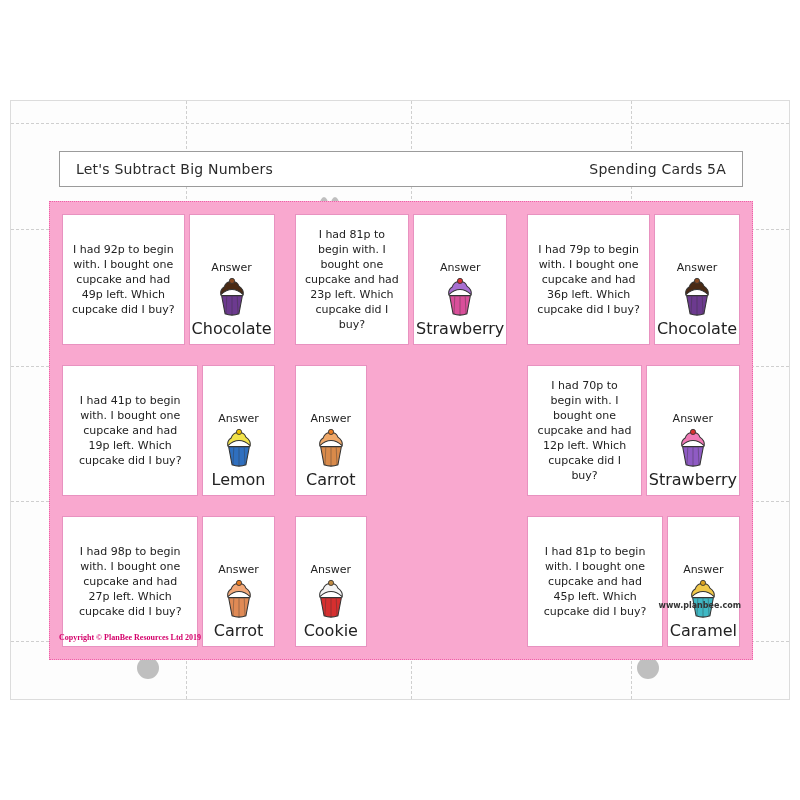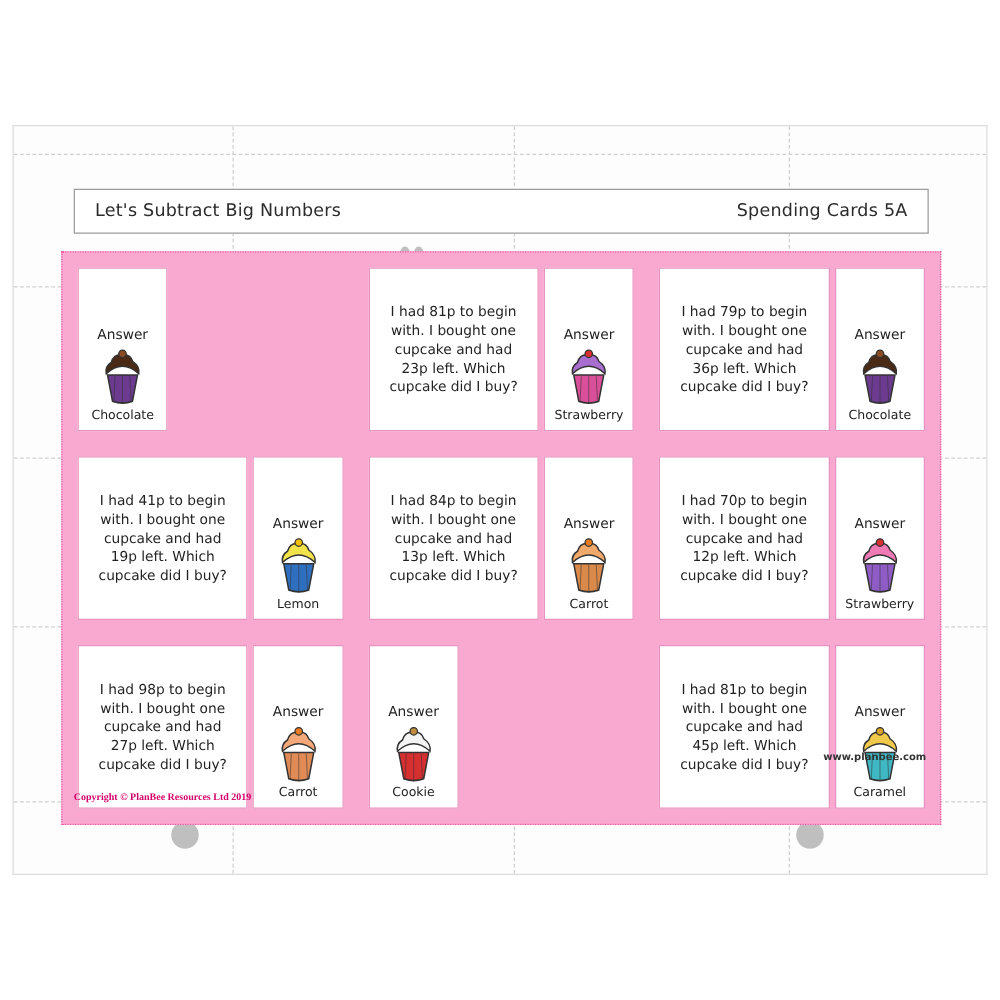--- a/index.html
+++ b/index.html
@@ -133,21 +133,21 @@
 
   .answer-label {
     font-family: "DejaVu Sans", sans-serif;
     font-size: 11px;
     color: #222;
     margin-top: 41px;
   }
 
   .answer-name {
     font-family: "DejaVu Sans", sans-serif;
-    font-size: 10px;
+    font-size: 16px;
     color: #222;
   }
 
   .cupcake {
     width: 44px;
     height: 52px;
   }
 
   
   .footer-left {
@@ -216,20 +216,23 @@
       <ellipse cx="17" cy="27" rx="11" ry="11" fill="#b9b9b9"></ellipse>
     </svg>
 
     <div class="header-bar">
       <span class="header-title">Let's Subtract Big Numbers</span>
       <span class="header-sub">Spending Cards 5A</span>
     </div>
 
     <div class="grid" id="card-grid">
         <div class="card">
+          <div class="card-question">
+            <div class="q-text">I had 92p to begin with. I bought one cupcake and had 49p left. Which cupcake did I buy?</div>
+          </div>
           <div class="card-answer">
             <div class="answer-label">Answer</div>
             <svg class="cupcake" viewBox="0 0 44 52">
               <path d="M9 24 Q22 12 35 24 Q36 18 30 14 Q28 8 22 9 Q15 8 13 15 Q8 18 9 24 Z" fill="#4a2a14" stroke="#333" stroke-width="1.2"></path>
               <circle cx="22" cy="8" r="3" fill="#8a4a22" stroke="#333" stroke-width="1"></circle>
               <path d="M10 25 L34 25 L30 46 Q22 49 14 46 Z" fill="#6c3a8f" stroke="#333" stroke-width="1.2"></path>
               <path d="M16 26 L15 47 M22 26 L22 48 M28 26 L29 47" stroke="#333" stroke-width="0.8" fill="none" opacity="0.55"></path>
             </svg>
             <div class="answer-name">Chocolate</div>
           </div>
@@ -273,23 +276,20 @@
             <svg class="cupcake" viewBox="0 0 44 52">
               <path d="M9 24 Q22 12 35 24 Q36 18 30 14 Q28 8 22 9 Q15 8 13 15 Q8 18 9 24 Z" fill="#f2e34a" stroke="#333" stroke-width="1.2"></path>
               <circle cx="22" cy="8" r="3" fill="#f0c000" stroke="#333" stroke-width="1"></circle>
               <path d="M10 25 L34 25 L30 46 Q22 49 14 46 Z" fill="#2f6fbf" stroke="#333" stroke-width="1.2"></path>
               <path d="M16 26 L15 47 M22 26 L22 48 M28 26 L29 47" stroke="#333" stroke-width="0.8" fill="none" opacity="0.55"></path>
             </svg>
             <div class="answer-name">Lemon</div>
           </div>
         </div>
         <div class="card">
-          <div class="card-question">
-            <div class="q-text">I had 84p to begin with. I bought one cupcake and had 13p left. Which cupcake did I buy?</div>
-          </div>
           <div class="card-answer">
             <div class="answer-label">Answer</div>
             <svg class="cupcake" viewBox="0 0 44 52">
               <path d="M9 24 Q22 12 35 24 Q36 18 30 14 Q28 8 22 9 Q15 8 13 15 Q8 18 9 24 Z" fill="#f0a96a" stroke="#333" stroke-width="1.2"></path>
               <circle cx="22" cy="8" r="3" fill="#e87a20" stroke="#333" stroke-width="1"></circle>
               <path d="M10 25 L34 25 L30 46 Q22 49 14 46 Z" fill="#d98a4a" stroke="#333" stroke-width="1.2"></path>
               <path d="M16 26 L15 47 M22 26 L22 48 M28 26 L29 47" stroke="#333" stroke-width="0.8" fill="none" opacity="0.55"></path>
             </svg>
             <div class="answer-name">Carrot</div>
           </div>

